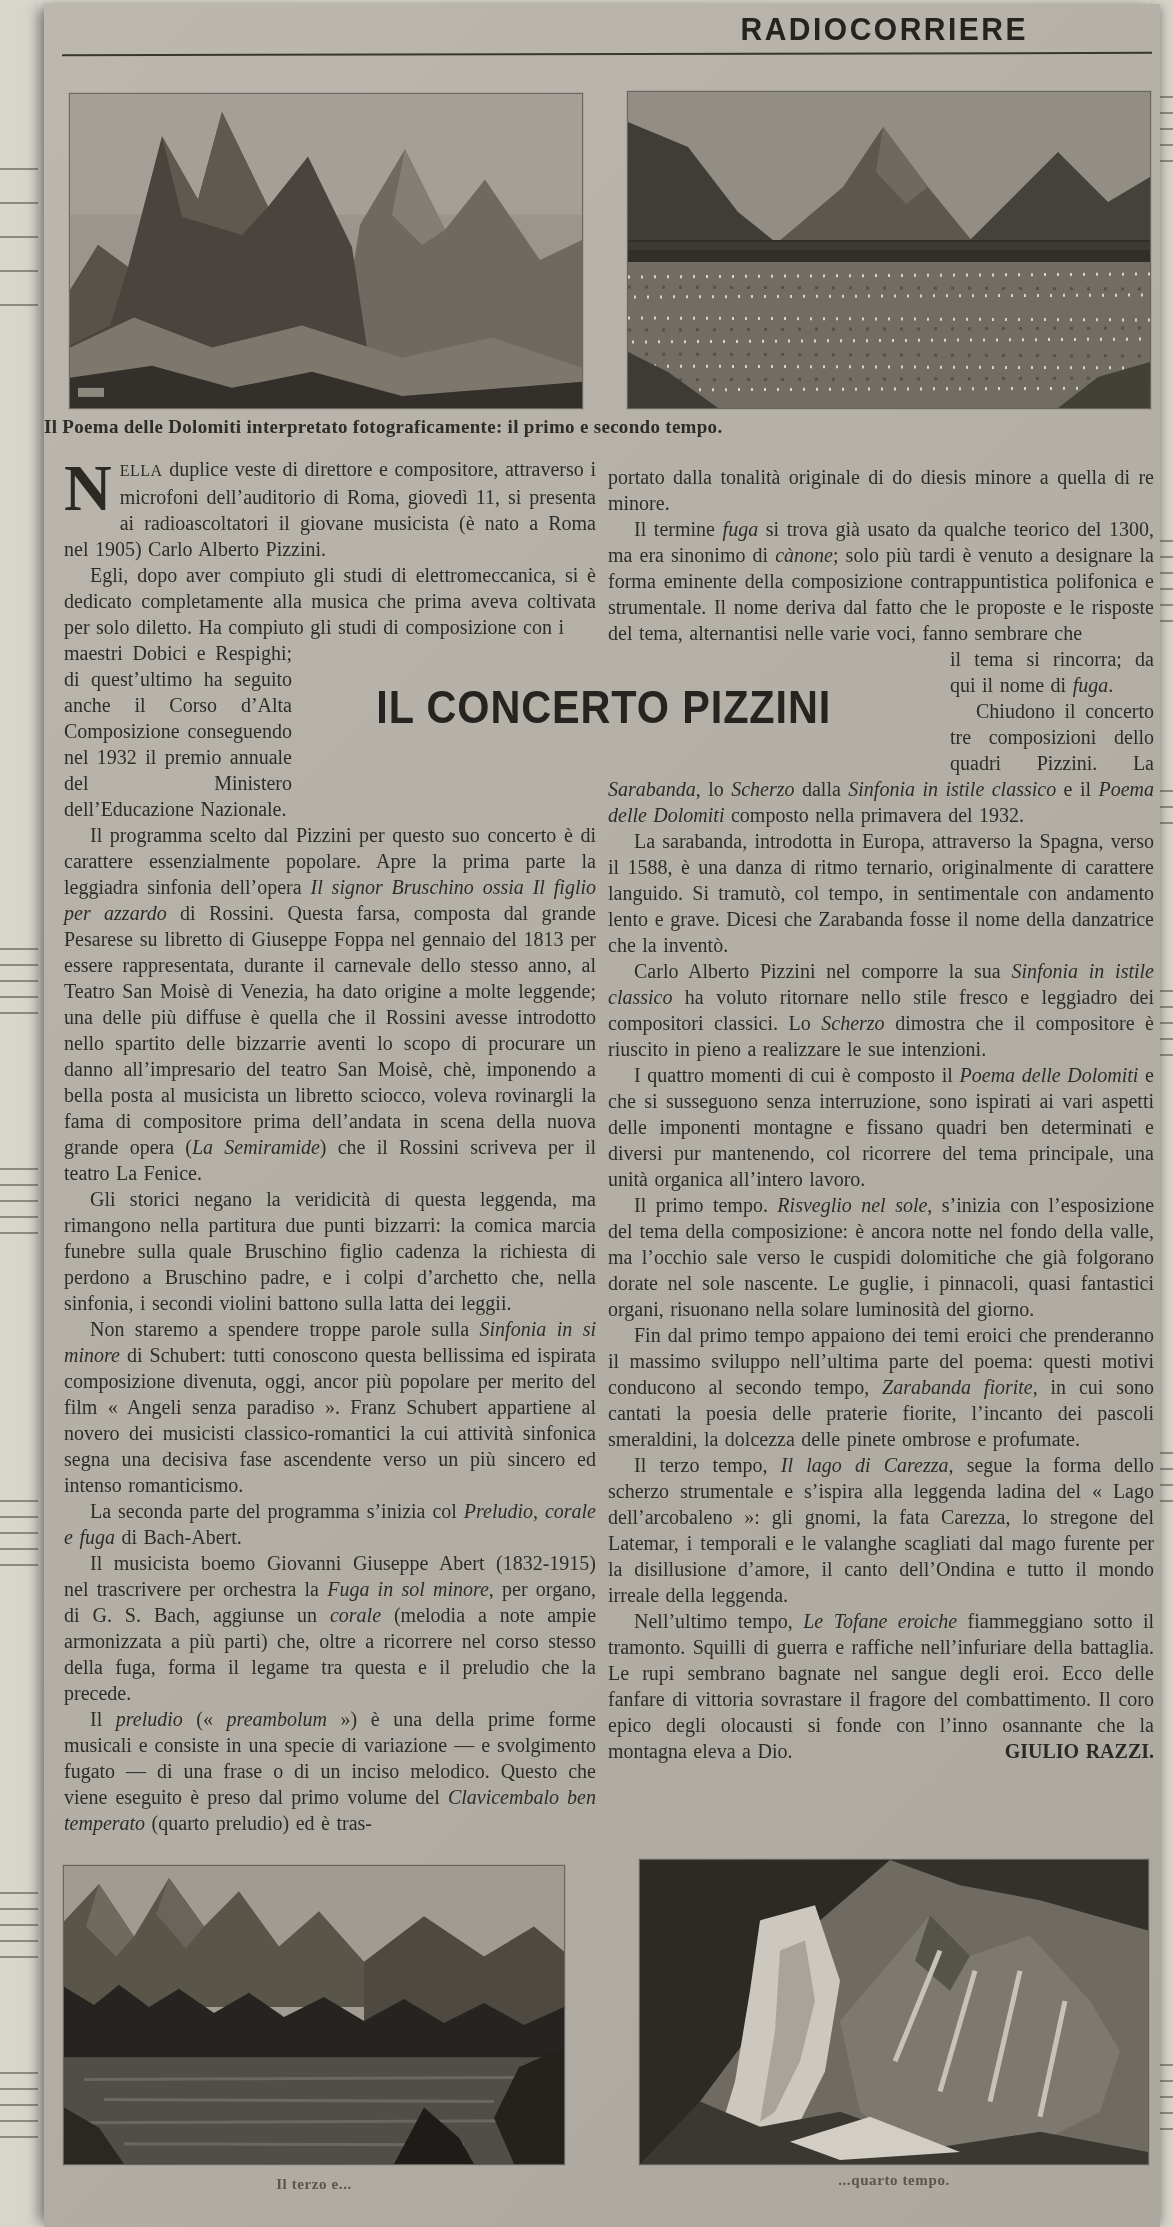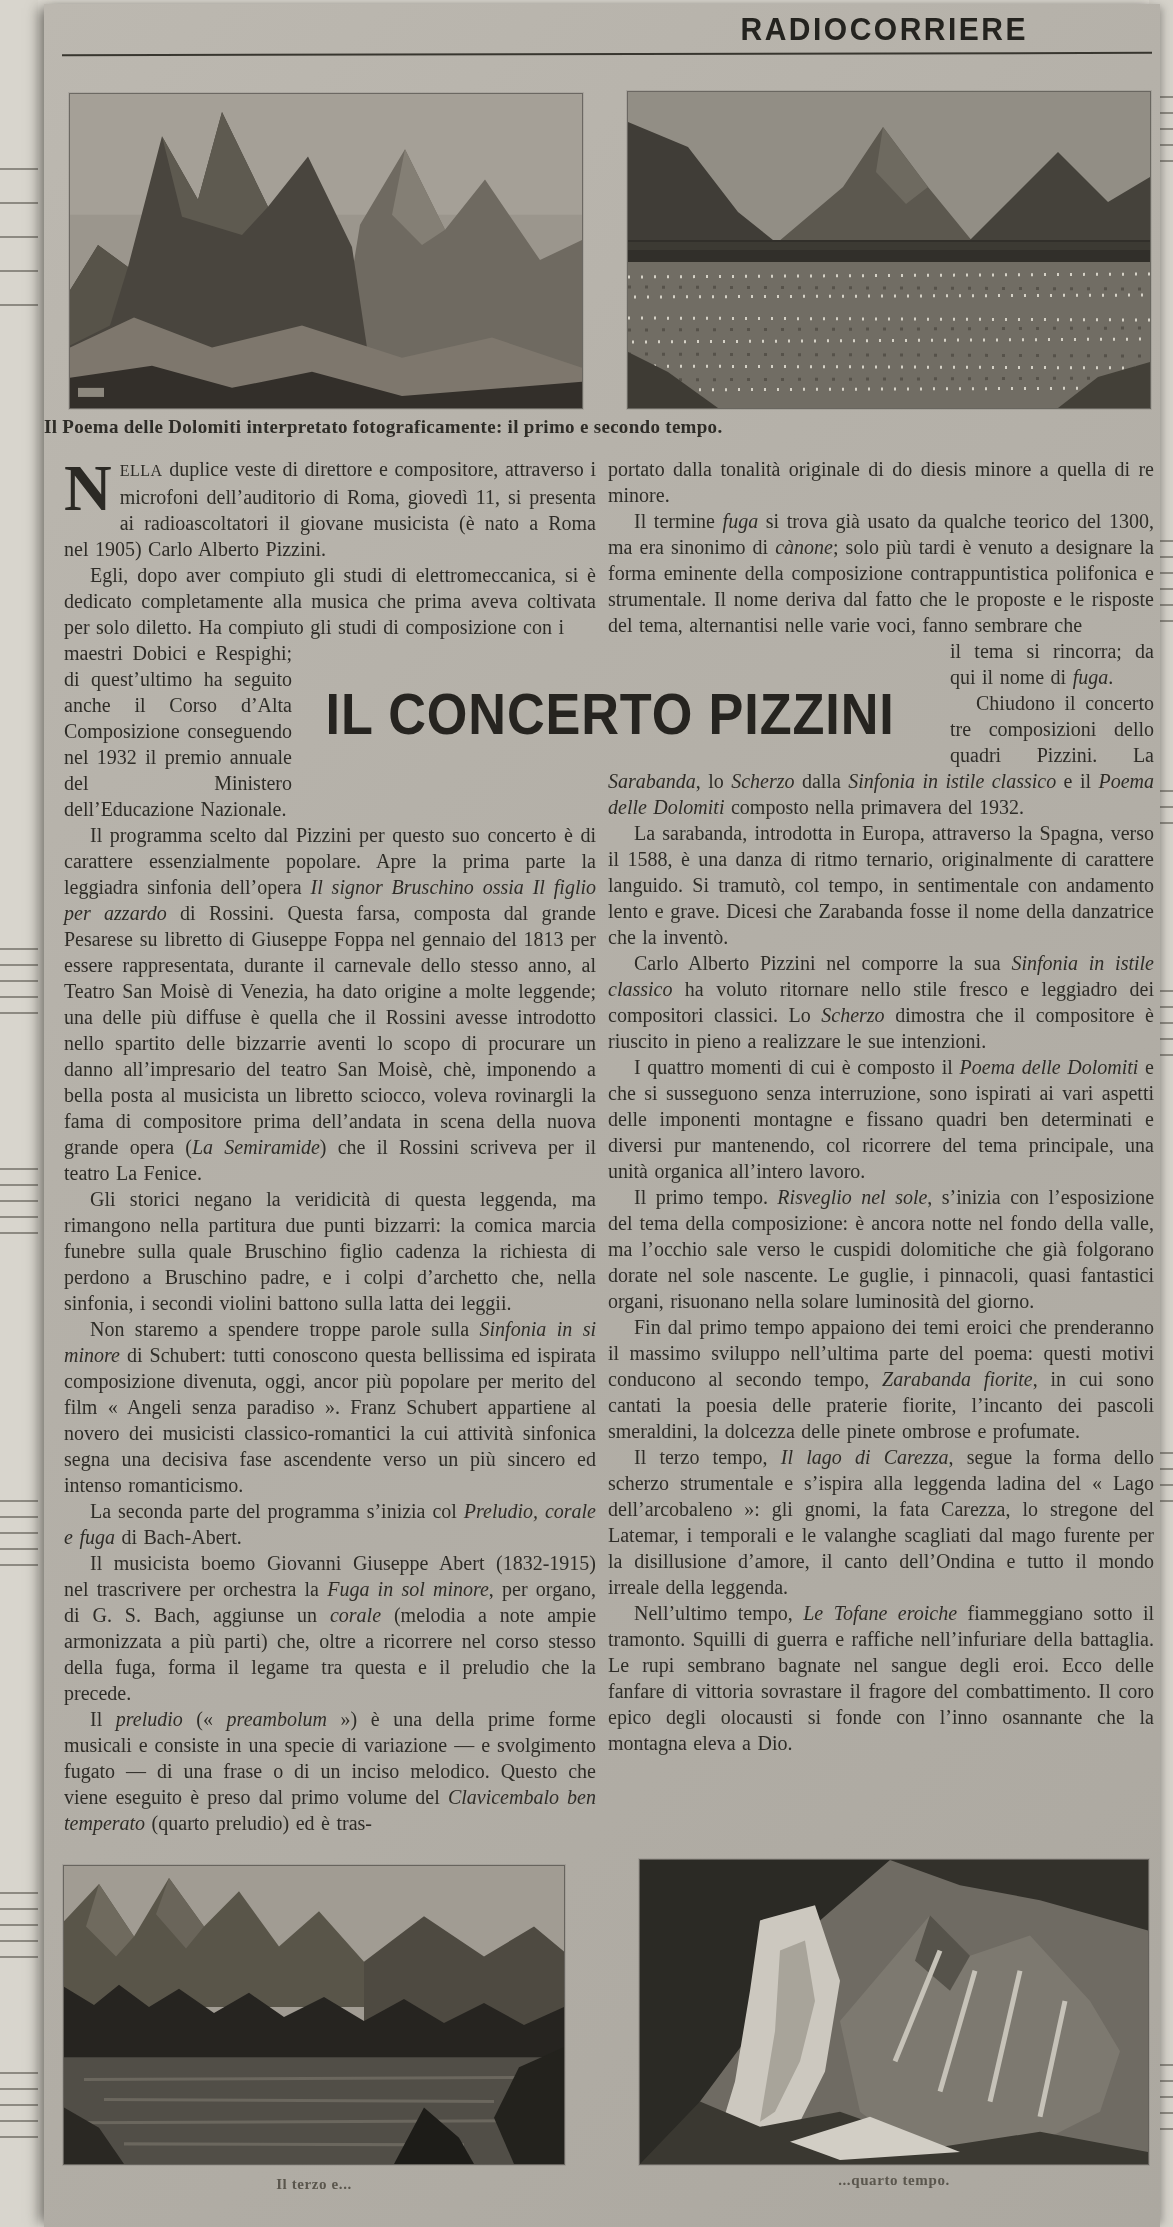--- a/index.html
+++ b/index.html
@@ -43,28 +43,28 @@
   .bottom-caption{
     position:absolute;width:320px;text-align:center;
     font-weight:bold;font-size:15px;color:#5a564d;letter-spacing:.6px;
   }
   .bc-left{left:110px;top:2172px;}
   .bc-right{left:690px;top:2168px;}
   
   .article-title{
     position:absolute;left:250px;top:676px;width:620px;text-align:center;
     font-family:"Liberation Sans","DejaVu Sans",sans-serif;
-    font-weight:bold;font-size:58px;color:#262420;white-space:nowrap;
+    font-weight:bold;font-size:46px;color:#262420;white-space:nowrap;
   }
   .article-title span{display:inline-block;transform:scaleX(.9);letter-spacing:1px;}
   .col{position:absolute;top:452px;
     font-size:20px;line-height:26px;color:var(--ink,#2e2c27);
     text-align:justify;word-spacing:1.5px;}
   .col-left{left:20px;width:532px;}
-  .col-right{left:564px;width:546px;}
+  .col-right{left:564px;width:546px;margin-top:8px;}
   .col p{margin:0;text-indent:26px;}
   .col p.noindent{text-indent:0;}
   .col i{}
   .dropcap{float:left;font-size:66px;line-height:56px;font-weight:bold;
     padding:4px 8px 0 0;color:#2b2924;}
   .smallcaps{font-size:.8em;letter-spacing:.5px;}
   .wrap-spacer{background:transparent;}
   .wrap-spacer.right{float:right;margin-left:12px;}
   .wrap-spacer.left{float:left;margin-right:12px;}
   .byline{font-weight:bold;text-align:right;margin-top:-26px;font-size:20px;color:#2b2924;}
@@ -163,20 +163,21 @@
         <p class="noindent"><span>il tema si rincorra; da qui il nome di </span><i>fuga</i><span>.</span></p>
         <p><span>Chiudono il concerto tre composizioni dello quadri Pizzini. La </span><i>Sarabanda</i><span>, lo </span><i>Scherzo</i><span> dalla </span><i>Sinfonia in istile classico</i><span> e il </span><i>Poema delle Dolomiti</i><span> composto nella primavera del 1932.</span></p>
         <p><span>La sarabanda, introdotta in Europa, attraverso la Spagna, verso il 1588, è una danza di ritmo ternario, originalmente di carattere languido. Si tramutò, col tempo, in sentimentale con andamento lento e grave. Dicesi che Zarabanda fosse il nome della danzatrice che la inventò.</span></p>
         <p><span>Carlo Alberto Pizzini nel comporre la sua </span><i>Sinfonia in istile classico</i><span> ha voluto ritornare nello stile fresco e leggiadro dei compositori classici. Lo </span><i>Scherzo</i><span> dimostra che il compositore è riuscito in pieno a realizzare le sue intenzioni.</span></p>
         <p><span>I quattro momenti di cui è composto il </span><i>Poema delle Dolomiti</i><span> e che si susseguono senza interruzione, sono ispirati ai vari aspetti delle imponenti montagne e fissano quadri ben determinati e diversi pur mantenendo, col ricorrere del tema principale, una unità organica all’intero lavoro.</span></p>
         <p><span>Il primo tempo. </span><i>Risveglio nel sole</i><span>, s’inizia con l’esposizione del tema della composizione: è ancora notte nel fondo della valle, ma l’occhio sale verso le cuspidi dolomitiche che già folgorano dorate nel sole nascente. Le guglie, i pinnacoli, quasi fantastici organi, risuonano nella solare luminosità del giorno.</span></p>
         <p><span>Fin dal primo tempo appaiono dei temi eroici che prenderanno il massimo sviluppo nell’ultima parte del poema: questi motivi conducono al secondo tempo, </span><i>Zarabanda fiorite</i><span>, in cui sono cantati la poesia delle praterie fiorite, l’incanto dei pascoli smeraldini, la dolcezza delle pinete ombrose e profumate.</span></p>
         <p><span>Il terzo tempo, </span><i>Il lago di Carezza</i><span>, segue la forma dello scherzo strumentale e s’ispira alla leggenda ladina del « Lago dell’arcobaleno »: gli gnomi, la fata Carezza, lo stregone del Latemar, i temporali e le valanghe scagliati dal mago furente per la disillusione d’amore, il canto dell’Ondina e tutto il mondo irreale della leggenda.</span></p>
         <p><span>Nell’ultimo tempo, </span><i>Le Tofane eroiche</i><span> fiammeggiano sotto il tramonto. Squilli di guerra e raffiche nell’infuriare della battaglia. Le rupi sembrano bagnate nel sangue degli eroi. Ecco delle fanfare di vittoria sovrastare il fragore del combattimento. Il coro epico degli olocausti si fonde con l’inno osannante che la montagna eleva a Dio.</span></p>
       </div>
+    <div class="byline">GIULIO RAZZI.</div>
   </div>
 
   <div class="photo ph-bl">
     <svg viewBox="0 0 500 296" preserveAspectRatio="none">
       <rect width="500" height="296" fill="#a19c93"></rect>
       <polygon points="0,140 0,55 35,18 70,70 105,12 140,60 175,25 215,80 255,45 300,95 340,140" fill="#595549"></polygon>
       <polygon points="35,18 70,70 52,90 22,60" fill="#6f6a5e"></polygon>
       <polygon points="105,12 140,60 122,82 92,48" fill="#6a655a"></polygon>
       <polygon points="300,95 360,50 420,90 470,60 500,85 500,160 300,160" fill="#4e4a41"></polygon>
       <polygon points="0,200 0,120 30,138 55,118 85,140 115,122 150,146 185,126 220,150 260,130 300,154 340,132 380,156 420,136 460,158 500,140 500,200" fill="#262420"></polygon>

